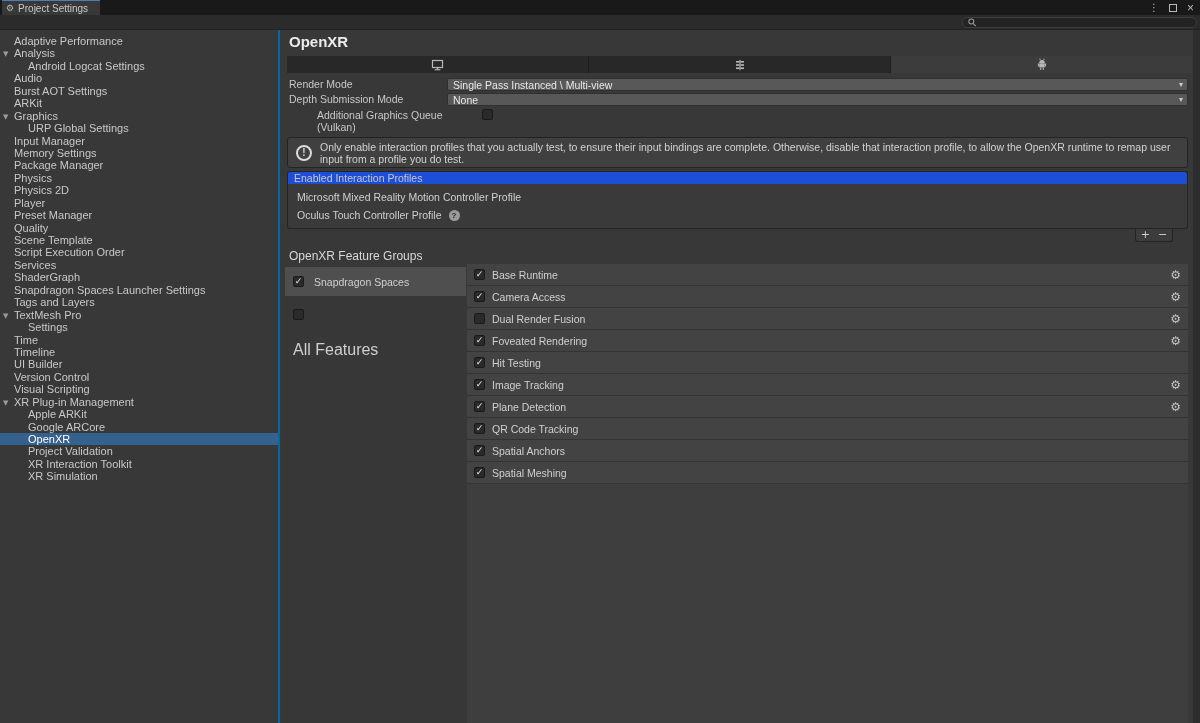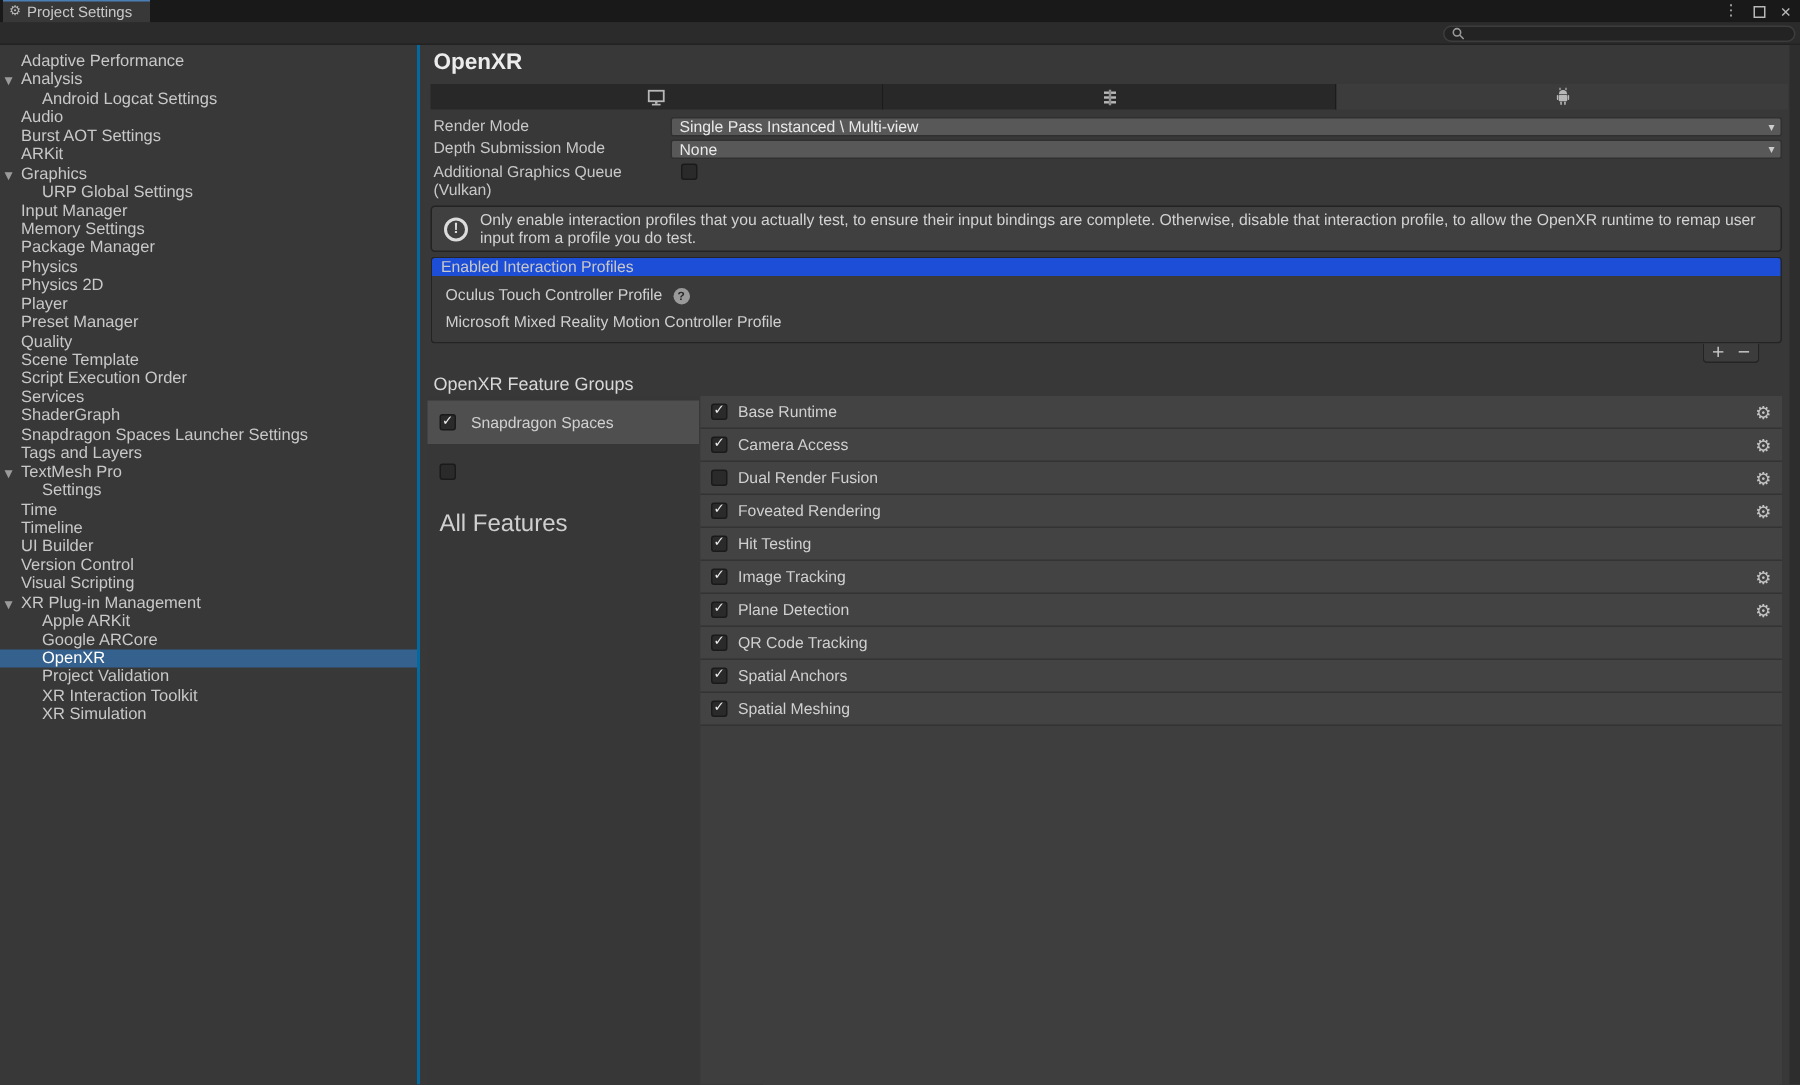--- a/index.html
+++ b/index.html
@@ -208,39 +208,39 @@
 
   <div class="setting-row" style="top:63px;">
     <span class="row-label">Depth Submission Mode</span>
     <div class="dropdown">
       <span>None</span>
       <span class="caret glyph">▾</span>
     </div>
   </div>
 
   <div class="setting-row" style="top:79px;">
-    <span class="row-label" style="width:165px;">Additional Graphics Queue (Vulkan)</span>
+    <span class="row-label" style="width:165px;margin-left:28px;">Additional Graphics Queue (Vulkan)</span>
     <span class="cb"></span>
   </div>
 
   <div class="helpbox">
     <span class="warn-icon">!</span>
     <div class="help-text">Only enable interaction profiles that you actually test, to ensure their input bindings are complete. Otherwise, disable that interaction profile, to allow the OpenXR runtime to remap user input from a profile you do test.</div>
   </div>
 
   <div class="profiles-header">
     <span>Enabled Interaction Profiles</span>
   </div>
   <div class="profiles-list" id="profiles">
       <div class="profile-row">
+        <span>Microsoft Mixed Reality Motion Controller Profile</span>
+      </div>
+      <div class="profile-row">
         <span>Oculus Touch Controller Profile</span>
         <span class="help-badge">?</span>
-      </div>
-      <div class="profile-row">
-        <span>Microsoft Mixed Reality Motion Controller Profile</span>
       </div>
     </div>
   <div class="list-footer">
     <span class="pm-btn glyph">+</span>
     <span class="pm-btn glyph">−</span>
   </div>
 
   <div class="fg-heading">OpenXR Feature Groups</div>
 
   <div class="fg-col" id="fgcol">

